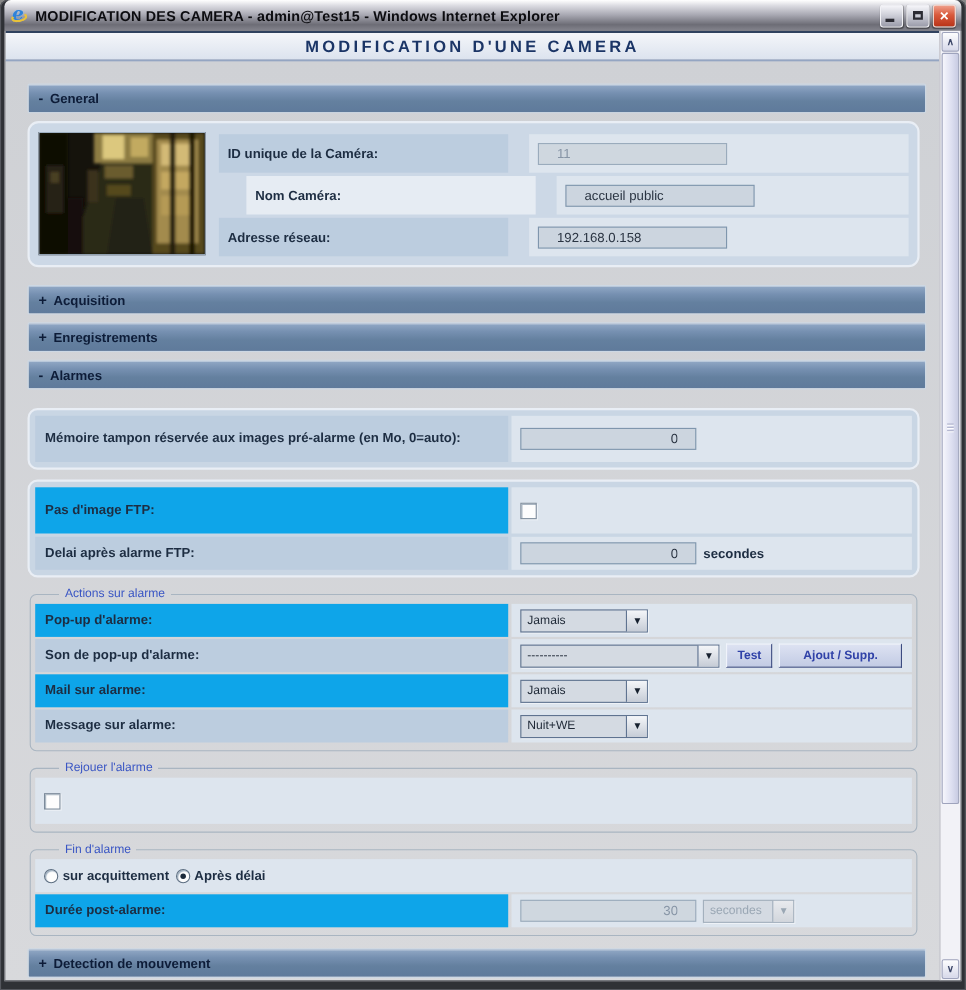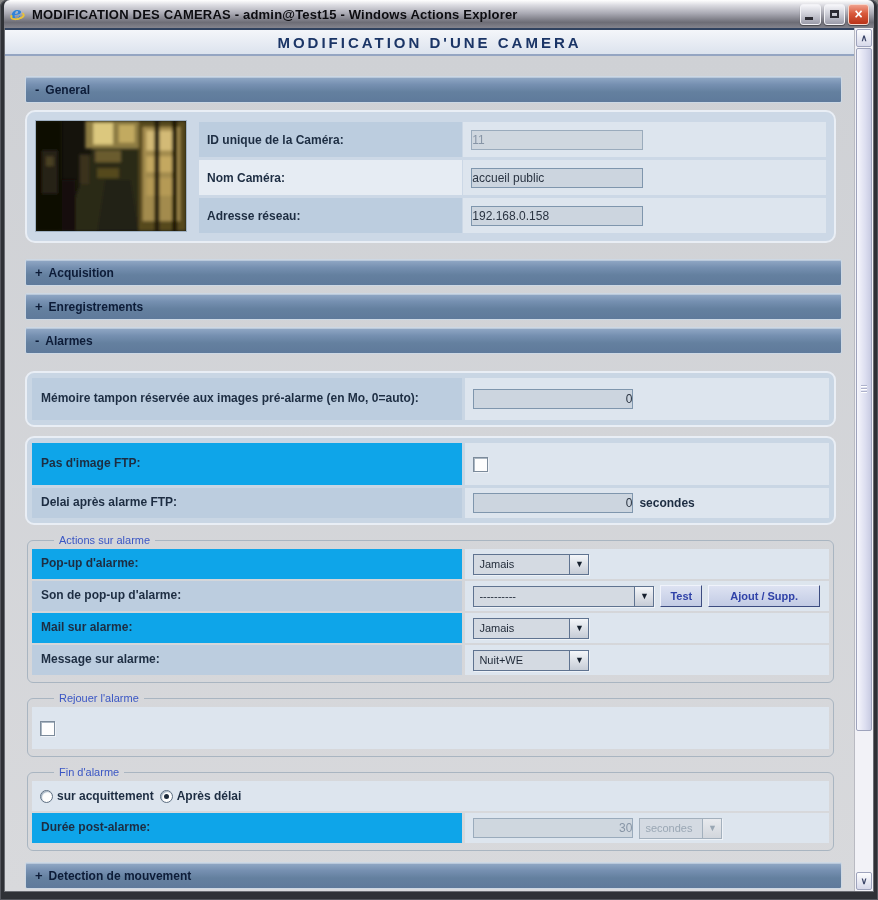--- a/index.html
+++ b/index.html
@@ -52,28 +52,28 @@
             background:linear-gradient(180deg,#92a9c6 0%,#7690b1 30%,#64809f 60%,#5f7a9b 100%);
             box-shadow:inset 0 1px 0 #b9c8da; }
   .secbar .sign { font-weight:bold; font-size:13px; color:#0d1c38; }
   .secbar .lab  { font-weight:bold; font-size:12px; color:#0d1c38; }
 
   
   .gpanel { background:#ccd8e6; border:2px solid #e9eef5; border-radius:10px;
             padding:8px; display:flex; gap:12px; margin:2px 6px 16px 0; }
   .camera { width:152px; height:112px; flex:0 0 auto; border:1px solid #9fb0c2; background:#17150d; }
   .gres { flex:1; display:flex; flex-direction:column; gap:3px; padding-top:2px; }
-  .grow { display:flex; gap:1px; height:35px; }
+  .grow { display:flex; gap:19px; height:35px; }
   .grow .glabel { flex:0 0 42%; display:flex; align-items:center; padding:0 8px;
                   font-size:12px; font-weight:bold; color:#1d2d42; }
   .grow .gvalue { flex:1; display:flex; align-items:center; padding:0 8px; background:#dde5ee; }
-  .glabel.dark { background:#bccddf; } .glabel.lite { background:#e6ecf3; }
+  .glabel.dark { background:#bccddf; } .glabel.lite { background:#e6ecf3;margin-left:25px; }
 
   input.xpin { width:172px; height:20px; background:#ccd5df; border:1px solid #7f96ad;
-               font-family:"Liberation Sans",sans-serif; font-size:12px; color:#2a3442; padding:0 0; }
+               font-family:"Liberation Sans",sans-serif; font-size:12px; color:#2a3442; padding:0 16px; }
   input.xpin.num { text-align:right; width:160px; }
   input.xpin:disabled, input.xpin.dis { color:#8795a6; background:#cfd7df; border-color:#9aabbc; }
 
   
   .alarm { padding:10px 6px 2px 0; }
   .agroup { background:#c9d6e4; border:2px solid #e9eef5; border-radius:9px;
             padding:5px; margin-bottom:9px; display:flex; flex-direction:column; gap:3px; }
   .arow { display:flex; gap:3px; min-height:30px; }
   .arow .alabel { flex:0 0 54%; display:flex; align-items:center; padding:3px 9px;
                   font-size:12px; font-weight:bold; color:#1d2d42; line-height:1.3; }
@@ -133,21 +133,21 @@
 </head>
 <body>
 
 <div class="window">
 
   <div class="titlebar">
     <span class="ie-icon">
       <span class="e">e</span>
       <span class="ring"></span>
     </span>
-    <span class="title-text">MODIFICATION DES CAMERAS - admin@Test15 - Windows Actions Explorer</span>
+    <span class="title-text">MODIFICATION DES CAMERA - admin@Test15 - Windows Internet Explorer</span>
     <span class="winbtns">
       <span class="winbtn">
           <span class="min-glyph"></span>
         </span>
       <span class="winbtn">
           <span class="max-glyph"></span>
         </span>
       <span class="winbtn close">×</span>
     </span>
   </div>

